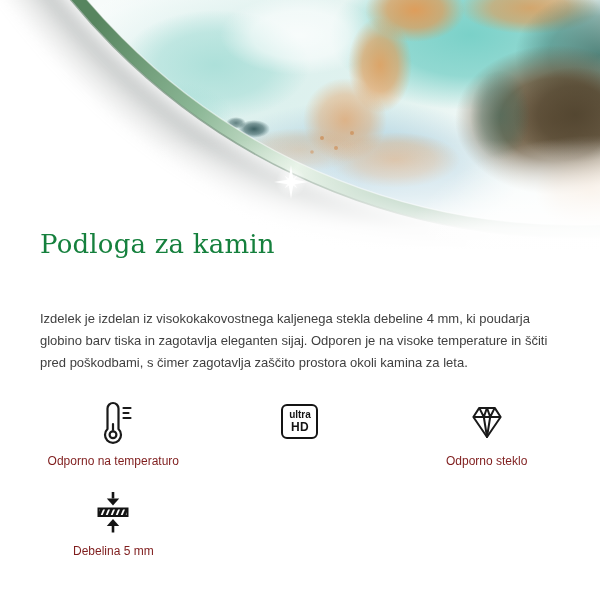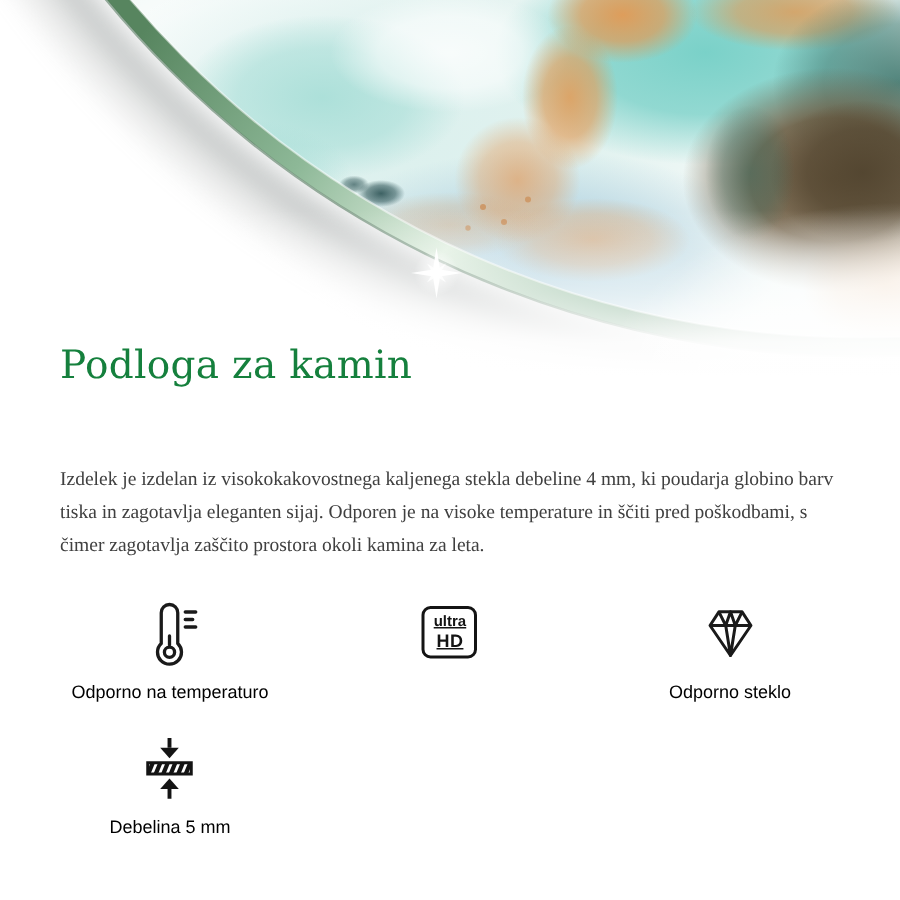--- a/index.html
+++ b/index.html
@@ -4,29 +4,29 @@
 <style>
   html,body{margin:0;padding:0;background:#ffffff;}
   .page{position:relative;width:600px;height:600px;overflow:hidden;background:#ffffff;
         font-family:"Liberation Sans",sans-serif;}
   .hero{position:absolute;top:0;left:0;display:block;}
   .title{position:absolute;left:40px;top:228px;margin:0;
          font-family:"DejaVu Serif",serif;font-weight:400;
          font-size:26px;line-height:33px;color:#15803d;letter-spacing:.2px;}
   .title span{display:block;}
   .description{position:absolute;left:40px;top:308px;width:528px;margin:0;
-               font-size:13px;line-height:22px;color:#404040;font-family:Liberation Serif, serif;}
+               font-size:13px;line-height:22px;color:#404040;}
   .features{position:absolute;left:20px;top:398px;width:560px;
             display:grid;grid-template-columns:1fr 1fr 1fr;row-gap:20px;}
   .feature{display:flex;flex-direction:column;align-items:center;}
   .icon-wrap{height:47px;display:flex;align-items:center;justify-content:center;}
-  .feature-label{margin-top:10px;font-size:12px;line-height:13px;color:#000000;}
+  .feature-label{margin-top:10px;font-size:12px;line-height:13px;color:#7f1d1d;}
   .uhd-box{width:33px;height:31px;border:2.6px solid #141414;border-radius:6px;
            display:flex;flex-direction:column;align-items:center;justify-content:center;
-           color:#141414;font-weight:700;text-decoration:underline;}
+           color:#141414;font-weight:700;}
   .uhd-top{font-size:10px;line-height:10px;}
   .uhd-bottom{font-size:12px;line-height:14px;letter-spacing:.3px;}
   svg .ln{stroke:#1a1a1a;fill:none;stroke-width:2.2;}
 </style>
 </head>
 <body>
 
 <div class="page">
 
   <svg class="hero" width="600" height="250" viewBox="0 0 600 250" aria-hidden="true">

